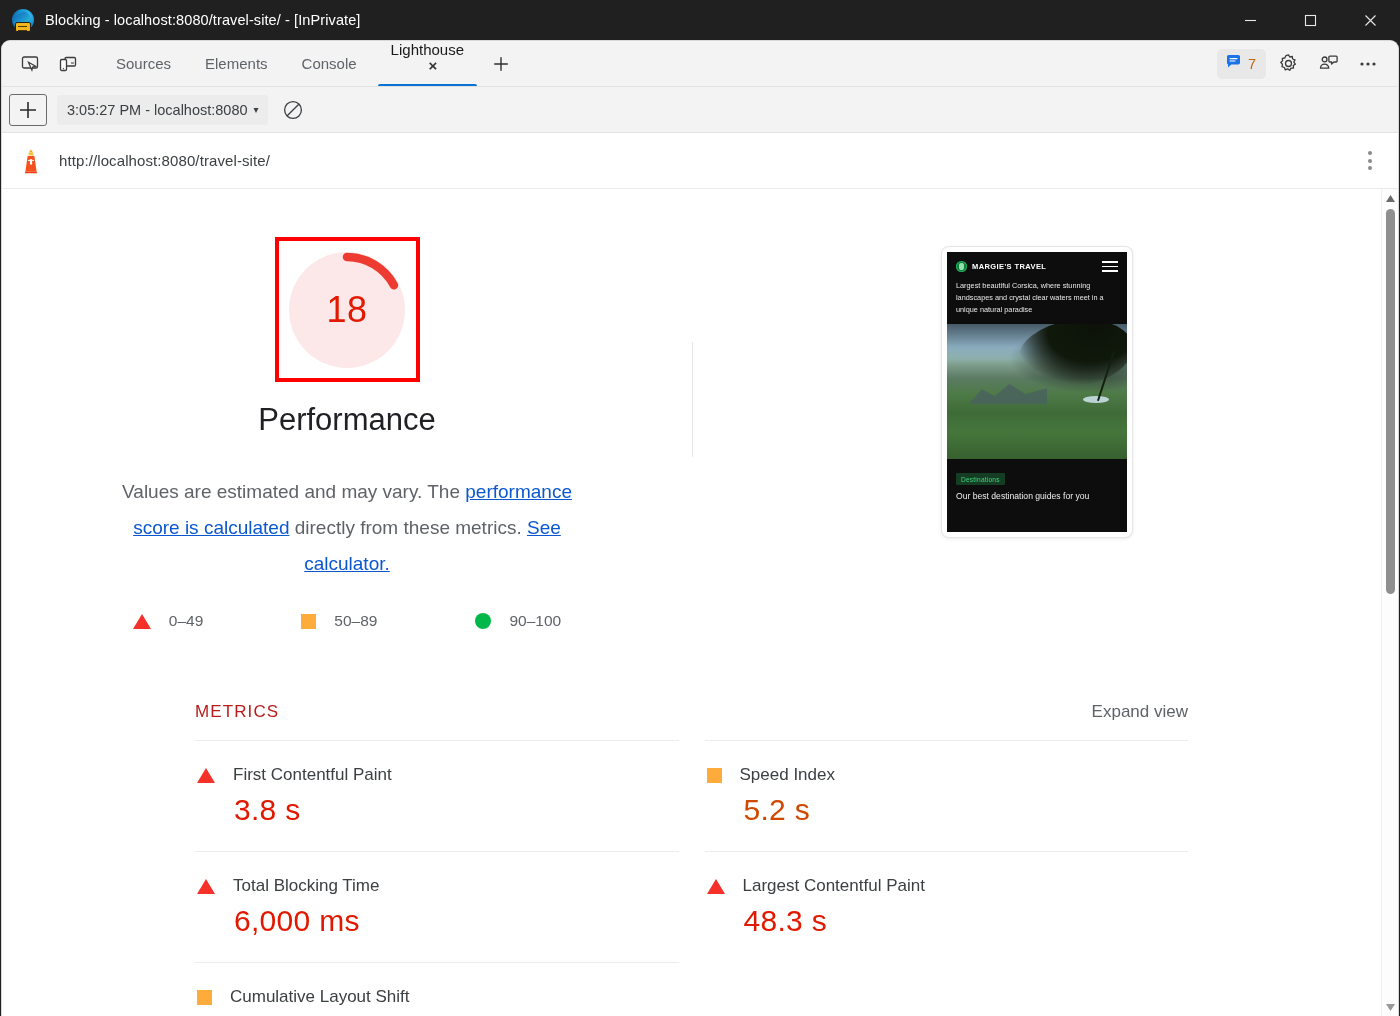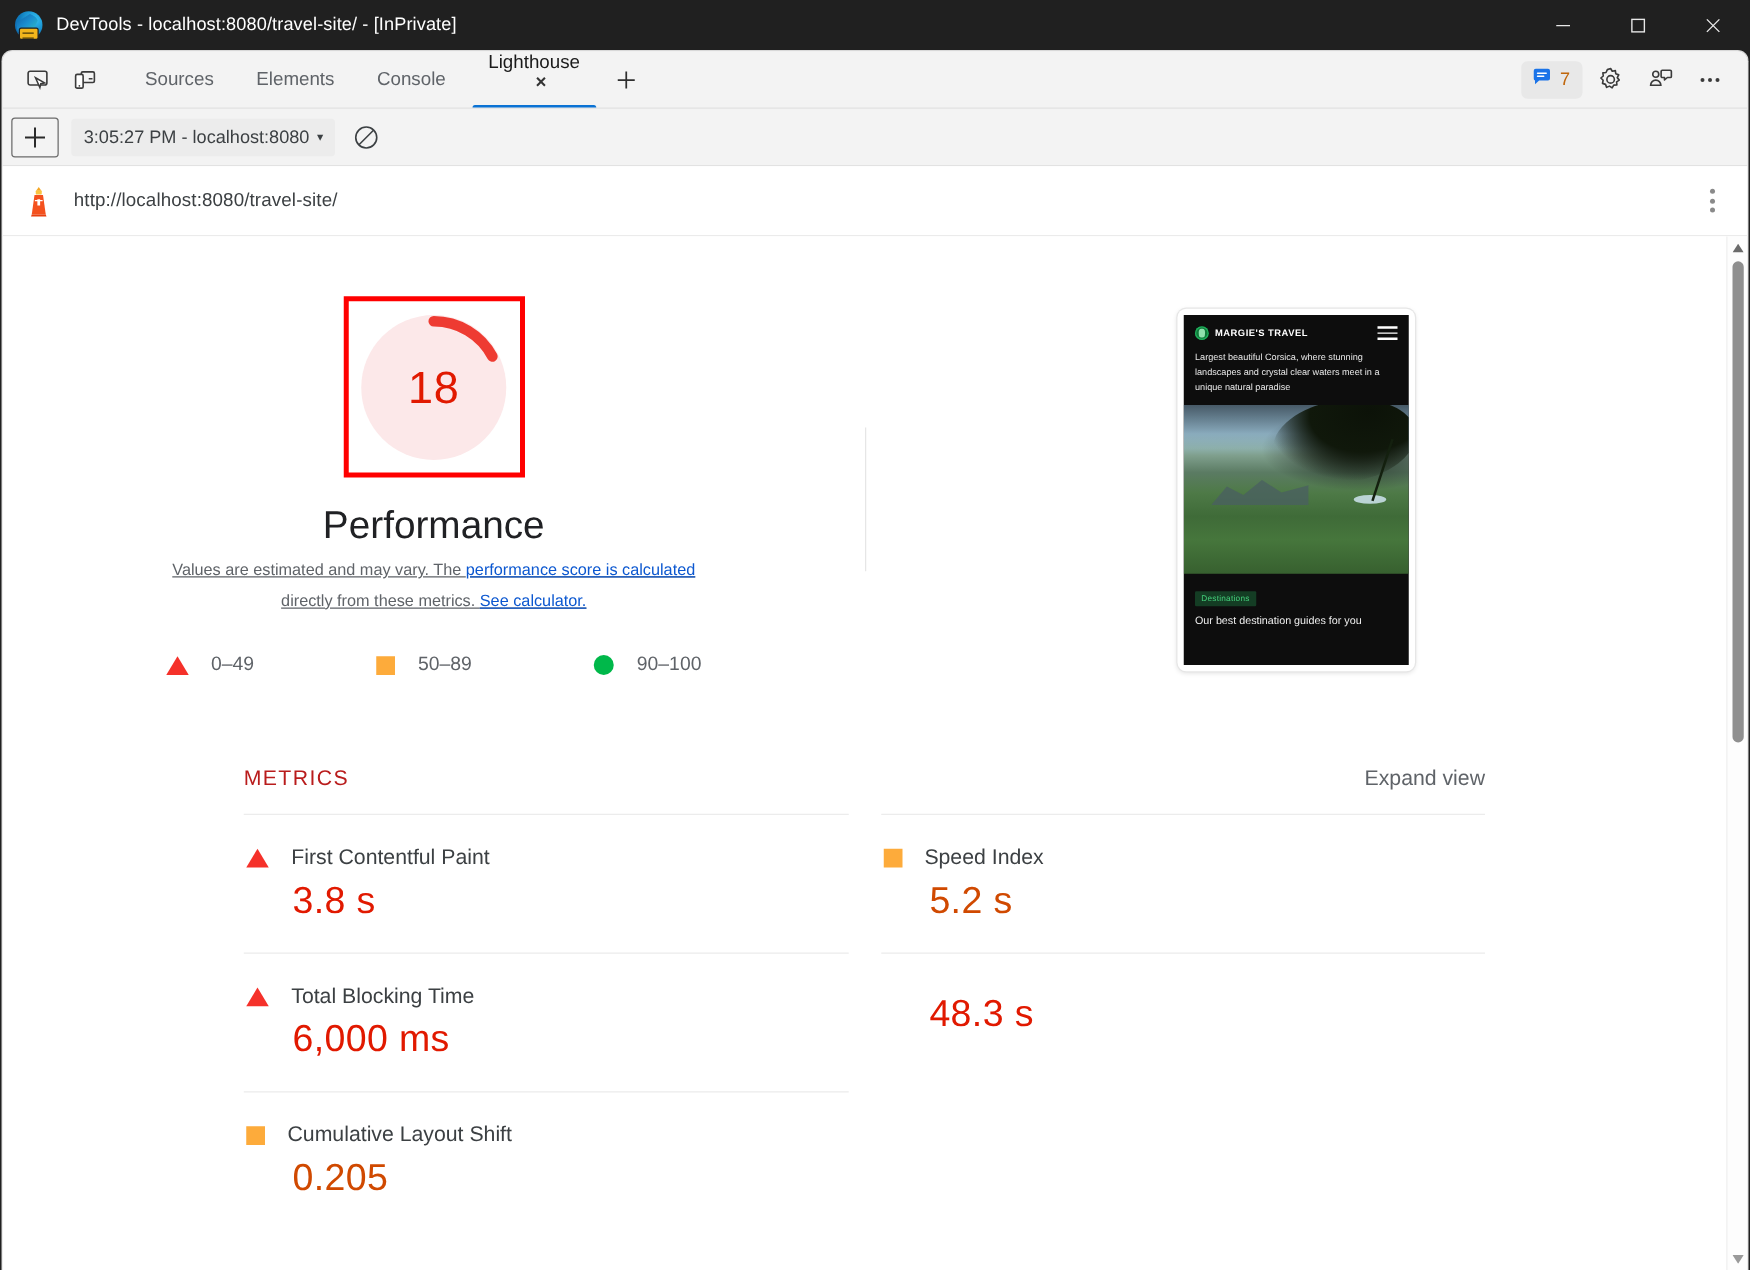--- a/index.html
+++ b/index.html
@@ -211,22 +211,22 @@
   .gauge svg { position: absolute; inset: 0; }
   .gauge-num {
     position: absolute; inset: 0;
     display: flex; align-items: center; justify-content: center;
     font-size: 36px; color: #e11900; letter-spacing: 0.5px;
   }
   .gauge-label {
     margin-top: 20px; font-size: 31px; color: #202124; font-weight: 400;
   }
   .hero-desc {
-    margin-top: 6px; width: 460px; text-align: center;
-    font-size: 13px; line-height: 1.9; color: #5f6368; text-decoration: underline;
+    margin-top: 36px; width: 460px; text-align: center;
+    font-size: 19px; line-height: 1.9; color: #5f6368;
   }
   .hero-desc a { color: #0b57d0; text-decoration: underline; }
   .legend {
     margin-top: 30px; display: flex; align-items: center;
     gap: 98px; font-size: 15.5px; color: #5f6368;
   }
   .legend-item { display: flex; align-items: center; gap: 18px; }
   .tri-red {
     width: 0; height: 0;
     border-left: 9px solid transparent; border-right: 9px solid transparent;
@@ -382,21 +382,21 @@
 <body>
 
 <div class="window">
 
   <div class="titlebar">
     <div class="edge-logo">
       <div class="ring"></div>
         <div class="swoosh"></div>
         <div class="badge"></div>
     </div>
-    <div class="title-text">DevTools - localhost:8080/travel-site/ - [InPrivate]</div>
+    <div class="title-text">Blocking - localhost:8080/travel-site/ - [InPrivate]</div>
     <div class="win-controls">
       <div class="win-btn">
         <svg width="13" height="13" viewBox="0 0 13 13">
             <path d="M1 6.5h11" stroke="#e8e8e8" stroke-width="1.1"></path>
           </svg>
       </div>
       <div class="win-btn">
         <svg width="13" height="13" viewBox="0 0 13 13">
             <rect x="1.5" y="1.5" width="10" height="10" fill="none" stroke="#e8e8e8" stroke-width="1.1"></rect>
           </svg>
@@ -617,20 +617,24 @@
 
               <div class="metric">
                 <div class="metric-head">
                   <span class="tri-red"></span>
                   <span class="metric-name">Total Blocking Time</span>
                 </div>
                 <div class="metric-value v-red">6,000 ms</div>
               </div>
 
               <div class="metric">
+                <div class="metric-head">
+                  <span class="tri-red"></span>
+                  <span class="metric-name">Largest Contentful Paint</span>
+                </div>
                 <div class="metric-value v-red">48.3 s</div>
               </div>
 
               <div class="metric">
                 <div class="metric-head">
                   <span class="sq-orange"></span>
                   <span class="metric-name">Cumulative Layout Shift</span>
                 </div>
                 <div class="metric-value v-orange">0.205</div>
               </div>

